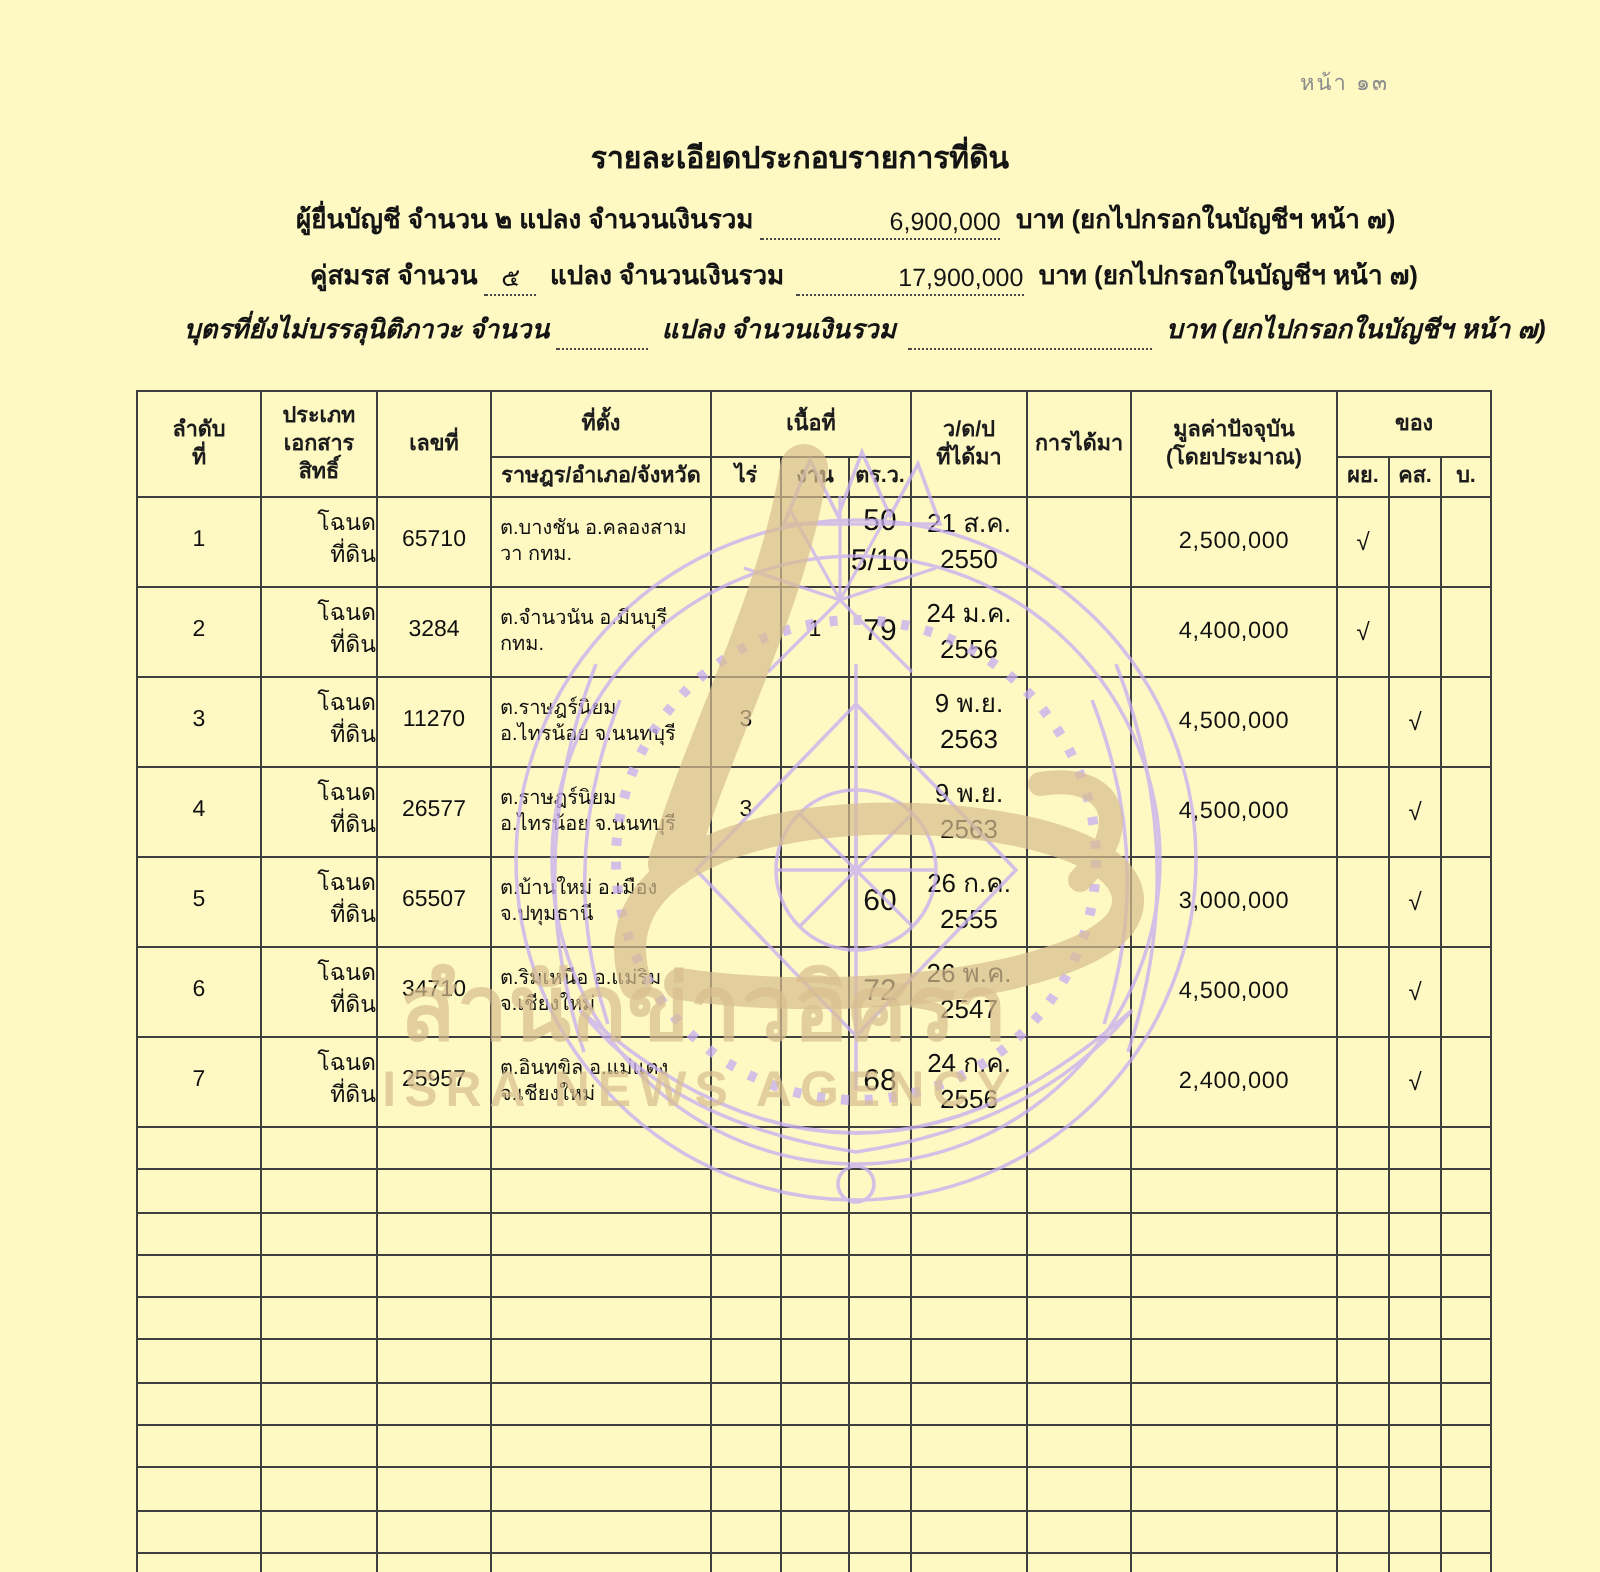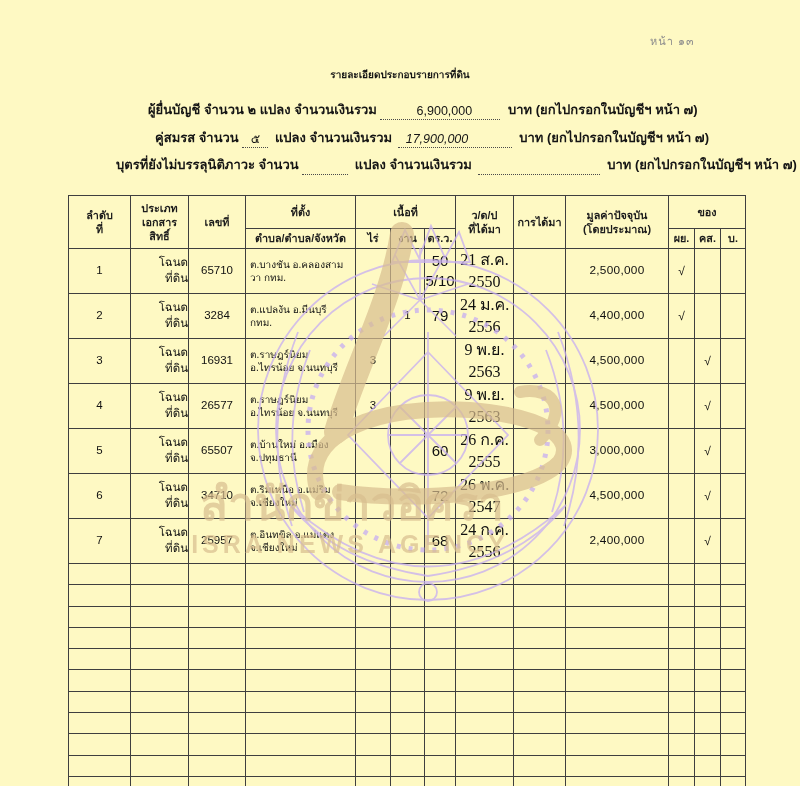--- a/index.html
+++ b/index.html
@@ -8,36 +8,36 @@
     background:#fef9c3;overflow:hidden;
     font-family:"Liberation Sans","DejaVu Sans",sans-serif;
     color:#161616;
   }
   .page-number{
     position:absolute;left:650px;top:32px;font-size:11px;color:#8d8d8d;
     letter-spacing:1px;
   }
   .doc-title{
     position:absolute;top:67px;left:0;width:800px;text-align:center;
-    font-size:10px;font-weight:600;color:#141414;
+    font-size:15px;font-weight:600;color:#141414;
   }
   .sline{
     position:absolute;white-space:nowrap;font-size:13px;font-weight:600;color:#141414;
   }
   .sline1{top:99px;left:148px;}
   .sline2{top:127px;left:155px;}
-  .sline3{top:154px;left:116px;}
+  .sline3{top:154px;left:92px;font-style:italic;}
   .dotted{
     display:inline-block;border-bottom:1.6px dotted #4a4a4a;
     vertical-align:bottom;font-weight:500;font-size:12.5px;line-height:1.15;
     min-height:15px;
   }
-  .amt1{width:112px;text-align:center;padding-left:8px;}
+  .amt1{width:112px;text-align:right;padding-left:8px;}
   .cnt2{width:26px;text-align:center;}
-  .amt2{width:106px;text-align:left;padding-left:8px;font-style:italic;}
+  .amt2{width:106px;text-align:right;padding-left:8px;}
   .cnt3{width:46px;}
   .amt3{width:122px;}
   .suffix{padding-left:4px;}
   .mid{padding-left:3px;padding-right:2px;}
 
   .land-table{
     position:absolute;left:68px;top:195px;
     border-collapse:collapse;table-layout:fixed;width:677px;
   }
   .land-table th,.land-table td{
@@ -51,21 +51,21 @@
   tr.h2{height:20px;}
   .th-loc-sub{font-size:10px;white-space:nowrap;}
   .th-wah{font-size:10px;}
   .data-row td{
     height:42px;font-size:11.5px;vertical-align:middle;text-align:center;
     color:#101010;line-height:1.35;
   }
   .data-row .c-location{text-align:left;padding:1px 4px;font-size:10px;}
   .data-row .c-doc{text-align:right;padding-left:6px;white-space:pre-line;}
   .data-row .c-wah{white-space:pre-line;font-size:15px;}
-  .data-row .c-date{white-space:pre-line;font-size:16px;font-family:Liberation Serif, serif;}
+  .data-row .c-date{white-space:pre-line;font-size:13px;}
   .data-row .c-value{font-size:11.8px;letter-spacing:.3px;}
   .data-row .c-py,.data-row .c-ks,.data-row .c-b{font-size:12px;}
   .empty-row td{height:20.3px;}
 
   .footer-note{
     position:absolute;top:768px;right:55px;font-size:11.5px;font-weight:600;
     color:#141414;white-space:nowrap;
   }
   .footer-note .u{text-decoration:underline;}
 
@@ -132,21 +132,21 @@
         <th>ที่ตั้ง</th>
         <th colspan="3">เนื้อที่</th>
         <th rowspan="2">ว/ด/ป
 ที่ได้มา</th>
         <th rowspan="2">การได้มา</th>
         <th rowspan="2">มูลค่าปัจจุบัน
 (โดยประมาณ)</th>
         <th colspan="3">ของ</th>
       </tr>
       <tr class="h2">
-        <th class="th-loc-sub">ตำบล/ตำบล/จังหวัด</th>
+        <th class="th-loc-sub">ราษฎร/อำเภอ/จังหวัด</th>
         <th>ไร่</th>
         <th>งาน</th>
         <th class="th-wah">ตร.ว.</th>
         <th>ผย.</th>
         <th>คส.</th>
         <th>บ.</th>
       </tr>
     </thead>
     <tbody id="tbody">
         <tr class="data-row">
@@ -165,37 +165,37 @@
           <td class="c-value">2,500,000</td>
           <td class="c-py">√</td>
           <td class="c-ks"></td>
           <td class="c-b"></td>
         </tr>
         <tr class="data-row">
           <td class="c-seq">2</td>
           <td class="c-doc">โฉนด
 ที่ดิน</td>
           <td class="c-number">3284</td>
-          <td class="c-location">ต.แปลงัน อ.มีนบุรี กทม.</td>
+          <td class="c-location">ต.จำนวนัน อ.มีนบุรี กทม.</td>
           <td class="c-rai"></td>
           <td class="c-ngan">1</td>
           <td class="c-wah">79</td>
           <td class="c-date">24 ม.ค.
 2556</td>
           <td class="c-acq"></td>
           <td class="c-value">4,400,000</td>
           <td class="c-py">√</td>
           <td class="c-ks"></td>
           <td class="c-b"></td>
         </tr>
         <tr class="data-row">
           <td class="c-seq">3</td>
           <td class="c-doc">โฉนด
 ที่ดิน</td>
-          <td class="c-number">16931</td>
+          <td class="c-number">11270</td>
           <td class="c-location">ต.ราษฎร์นิยม อ.ไทรน้อย จ.นนทบุรี</td>
           <td class="c-rai">3</td>
           <td class="c-ngan"></td>
           <td class="c-wah"></td>
           <td class="c-date">9 พ.ย.
 2563</td>
           <td class="c-acq"></td>
           <td class="c-value">4,500,000</td>
           <td class="c-py"></td>
           <td class="c-ks">√</td>

